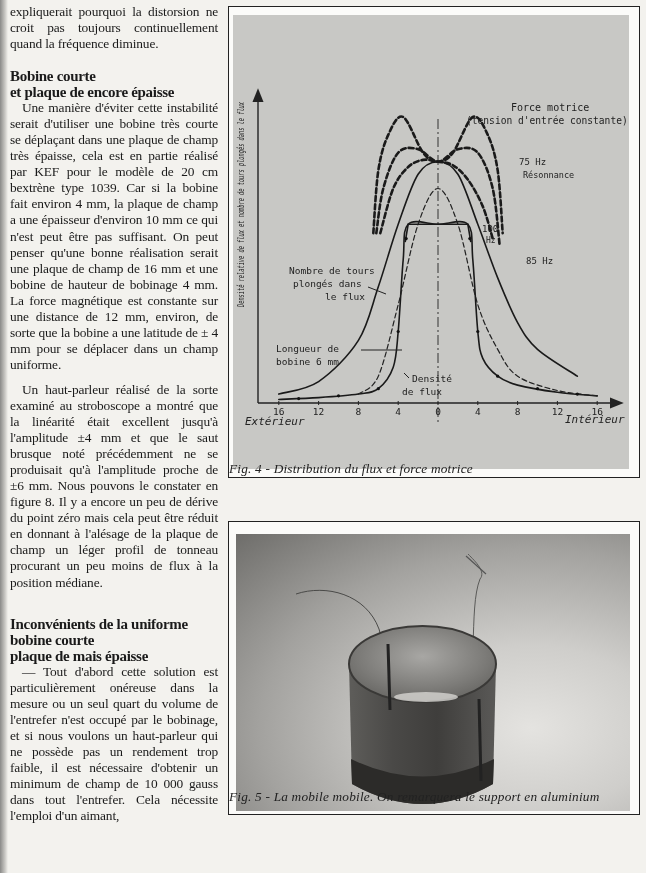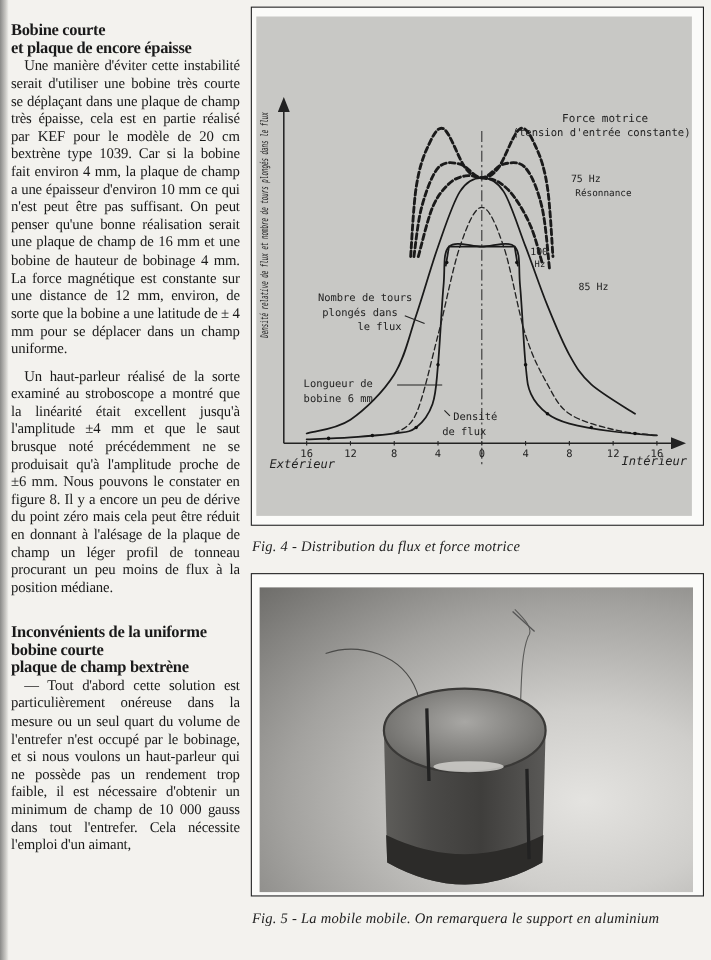--- a/index.html
+++ b/index.html
@@ -11,44 +11,45 @@
   .col h3{margin:0;font-size:15px;line-height:16px;font-weight:bold;letter-spacing:-0.3px;}
   .sp{height:16px;}
   .sp-s{height:9px;}
   .frame{position:absolute;border:1.5px solid #222;background:#fbfbf9;}
   #fig4{left:228px;top:6px;width:410px;height:470px;}
   #fig5{left:228px;top:521px;width:410px;height:292px;}
   .plotbg{position:absolute;left:4px;top:8px;width:396px;height:454px;background:#c8c8c5;}
   .photo{position:absolute;left:7px;top:12px;width:394px;height:277px;
     background:radial-gradient(ellipse at 75% 70%,#e4e3e0 0,#cfcecb 30%,#a3a29f 65%,#6e6d6a 100%);}
   .caption{position:absolute;left:229px;font-family:"Liberation Serif","DejaVu Serif",serif;font-style:italic;font-size:13.3px;color:#222;letter-spacing:0.2px;}
-  #cap4{top:489px;text-align:right;}
-  #cap5{top:826px;width:412px;line-height:17px;text-align:justify;}
+  #cap4{top:461px;text-align:right;}
+  #cap5{top:788px;width:412px;line-height:17px;text-align:justify;}
   svg text{font-family:"DejaVu Sans Mono","Liberation Mono",monospace;fill:#222;}
 </style>
 </head>
 <body>
 
 <div class="gutter"></div>
 
 <div class="col">
+  <p>expliquerait pourquoi la distorsion ne croit pas toujours continuellement quand la fréquence diminue.</p>
   <div class="sp"></div>
   <h3>
     <div>Bobine courte</div>
     <div>et plaque de encore épaisse</div>
   </h3>
   <p class="indent">Une manière d'éviter cette instabilité serait d'utiliser une bobine très courte se déplaçant dans une plaque de champ très épaisse, cela est en partie réalisé par KEF pour le modèle de 20 cm bextrène type 1039. Car si la bobine fait environ 4 mm, la plaque de champ a une épaisseur d'environ 10  mm ce qui n'est peut être pas suffisant. On peut penser qu'une bonne réalisation serait une plaque de champ de 16 mm et une bobine de hauteur de bobinage 4 mm. La force magnétique est constante sur une distance de 12 mm, environ, de sorte que la bobine a une latitude de ± 4 mm pour se déplacer dans un champ uniforme.</p>
   <div class="sp-s"></div>
   <p class="indent">Un haut-parleur réalisé de la sorte examiné au stroboscope a montré que la linéarité était excellent jusqu'à l'amplitude ±4 mm et que le saut brusque noté précédemment ne se produisait qu'à l'amplitude proche de ±6 mm. Nous pouvons le constater en figure 8. Il y a encore un peu de dérive du point zéro mais cela peut être réduit en donnant à l'alésage de la plaque de champ un léger profil de tonneau procurant un peu moins de flux à la position médiane.</p>
   <div class="sp"></div>
   <div class="sp-s"></div>
   <h3>
     <div>Inconvénients de la uniforme</div>
     <div>bobine courte</div>
-    <div>plaque de champ bextrène</div>
+    <div>plaque de mais épaisse</div>
   </h3>
   <p class="indent">— Tout d'abord cette solution est particulièrement onéreuse dans la mesure ou un seul quart du volume de l'entrefer n'est occupé par le bobinage, et si nous voulons un haut-parleur qui ne possède pas un rendement trop faible, il est nécessaire d'obtenir un minimum de champ de 10 000 gauss dans tout l'entrefer. Cela nécessite l'emploi d'un aimant,</p>
 </div>
 
 <div class="frame" id="fig4">
   <div class="plotbg"></div>
   <svg id="chart" width="410" height="470" style="position:absolute;left:0;top:0;">
     <defs>
       <marker id="arrow" markerWidth="10" markerHeight="8" refX="8" refY="4" orient="auto">
         <path d="M0,0 L10,4 L0,8 z" fill="#222"></path>

